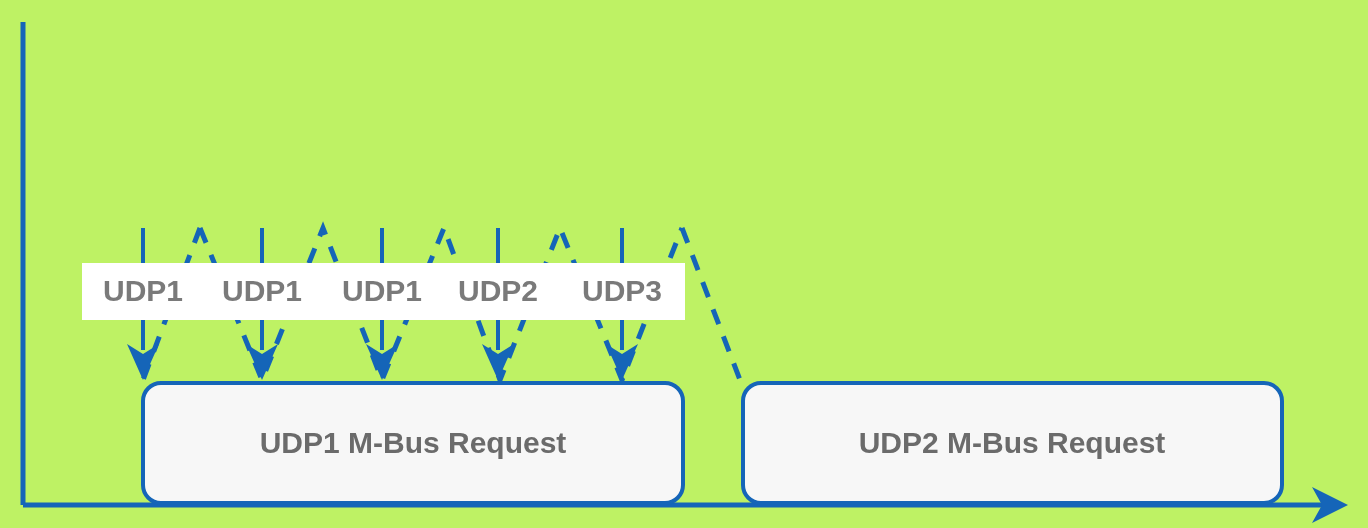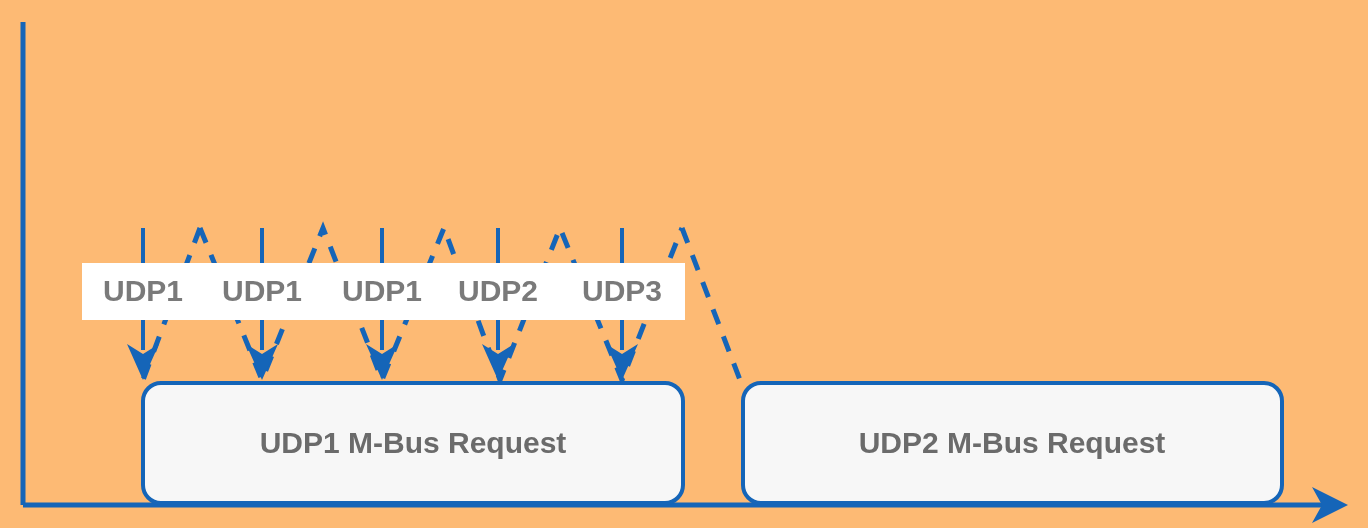--- a/index.html
+++ b/index.html
@@ -4,21 +4,21 @@
 <style>
   html, body {
     margin: 0;
     padding: 0;
     background: #000000;
   }
   #stage {
     position: relative;
     width: 1368px;
     height: 528px;
-    background: #fdba74;
+    background: #bef264;
     overflow: hidden;
     font-family: "Liberation Sans", sans-serif;
   }
   #diagram-svg {
     position: absolute;
     left: 0;
     top: 0;
     width: 1368px;
     height: 528px;
     display: block;

